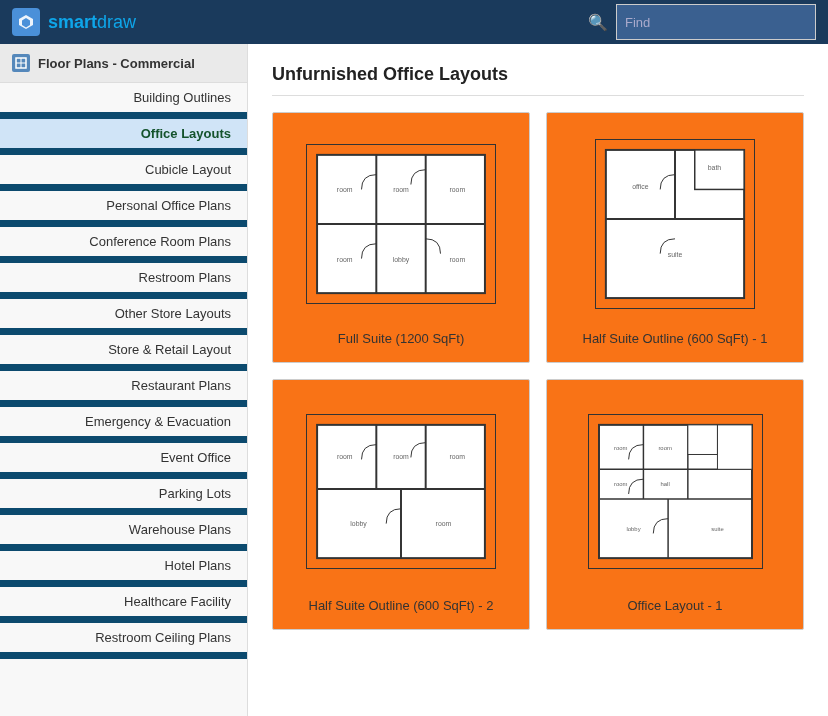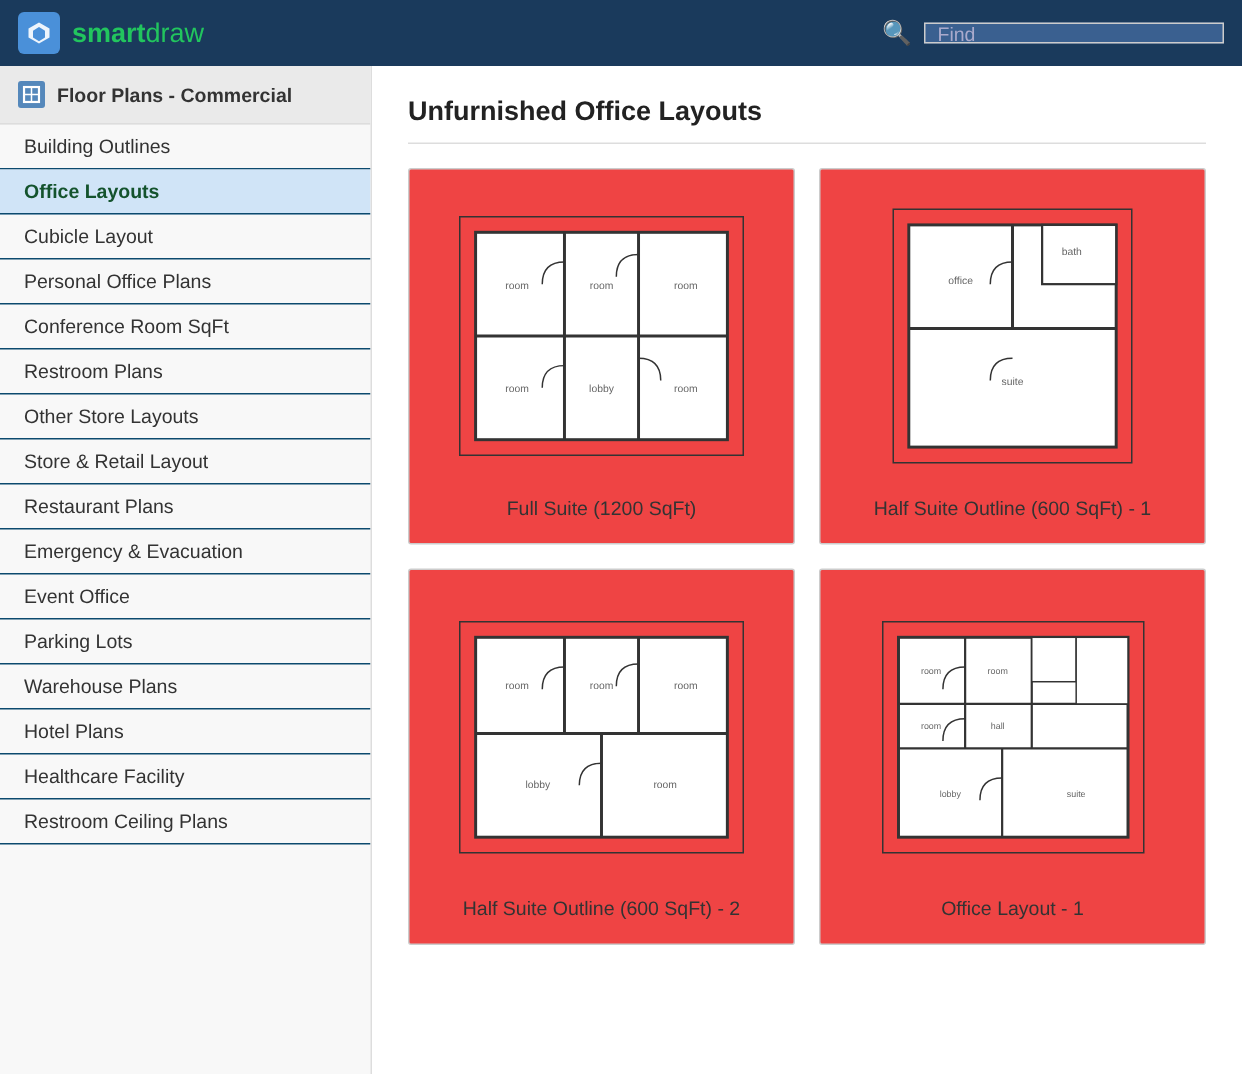--- a/index.html
+++ b/index.html
@@ -29,40 +29,40 @@
       background: #4a90d9;
       border-radius: 4px;
       display: flex;
       align-items: center;
       justify-content: center;
       color: white;
       font-size: 14px;
       font-weight: bold;
     }
     .logo-text {
-      color: #22c55e;
+      color: #0ea5e9;
       font-size: 18px;
     }
     .logo-text span { font-weight: normal; }
     .search-area {
       display: flex;
       align-items: center;
       gap: 8px;
     }
     .search-icon-btn {
       color: white;
       font-size: 16px;
       cursor: pointer;
       background: none;
       border: none;
       color: white;
     }
     .search-input {
       width: 200px;
-      height: 14px;
+      height: 36px;
       border: 1px solid #ccc;
       padding: 0 8px;
       font-size: 13px;
       background: #3a6090;
       color: #fde047;
       outline: none;
     }
     .search-input::placeholder { color: #aac; }
 
     
@@ -99,22 +99,23 @@
       display: flex;
       align-items: center;
       justify-content: center;
       color: white;
       font-size: 10px;
     }
     .sidebar-item {
       padding: 7px 16px;
       color: #333;
       cursor: pointer;
-      border-bottom: 1px solid #0c4a6e;
+      border-bottom: 7px solid #0c4a6e;
       font-size: 13px;
+      text-align: right;
     }
     .sidebar-item.active { background: #d0e4f7; color: #14532d; font-weight: bold; }
 
     
     .content-area {
       flex: 1;
       background: white;
       overflow-y: auto;
       padding: 20px 24px;
     }
@@ -129,21 +130,21 @@
 
     
     .cards-grid {
       display: grid;
       grid-template-columns: 1fr 1fr;
       gap: 16px;
     }
     .card {
       border: 1px solid #ccc;
       border-radius: 2px;
-      background: #ef4444;
+      background: #f97316;
       display: flex;
       flex-direction: column;
       align-items: center;
       padding: 16px;
       cursor: pointer;
     }
     .card-image {
       width: 100%;
       height: 190px;
       display: flex;
@@ -190,21 +191,21 @@
           <line x1="6" y1="1" x2="6" y2="11" stroke="white" stroke-width="1"></line>
         </svg>
       </div>
       <span>Floor Plans - Commercial</span>
     </div>
     <div id="sidebar-items-container">
         <div class="sidebar-item">Building Outlines</div>
         <div class="sidebar-item active">Office Layouts</div>
         <div class="sidebar-item">Cubicle Layout</div>
         <div class="sidebar-item">Personal Office Plans</div>
-        <div class="sidebar-item">Conference Room SqFt</div>
+        <div class="sidebar-item">Conference Room Plans</div>
         <div class="sidebar-item">Restroom Plans</div>
         <div class="sidebar-item">Other Store Layouts</div>
         <div class="sidebar-item">Store &amp; Retail Layout</div>
         <div class="sidebar-item">Restaurant Plans</div>
         <div class="sidebar-item">Emergency &amp; Evacuation</div>
         <div class="sidebar-item">Event Office</div>
         <div class="sidebar-item">Parking Lots</div>
         <div class="sidebar-item">Warehouse Plans</div>
         <div class="sidebar-item">Hotel Plans</div>
         <div class="sidebar-item">Healthcare Facility</div>

